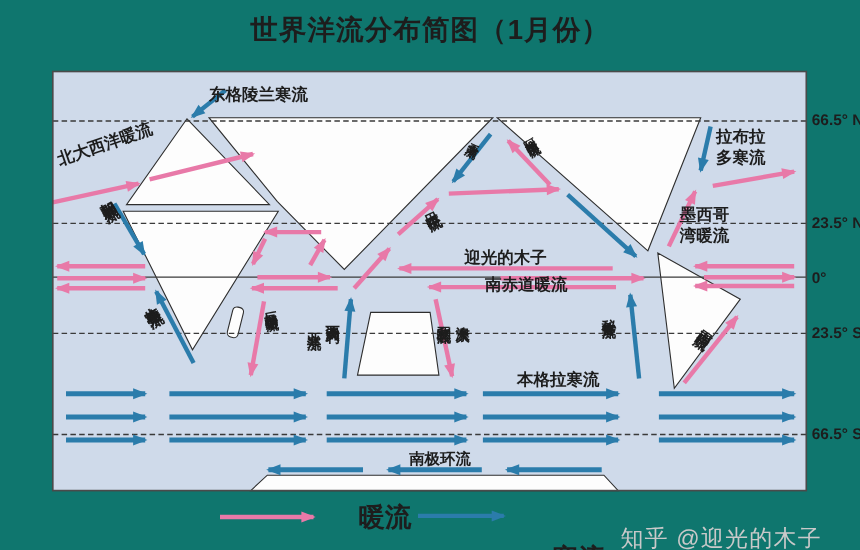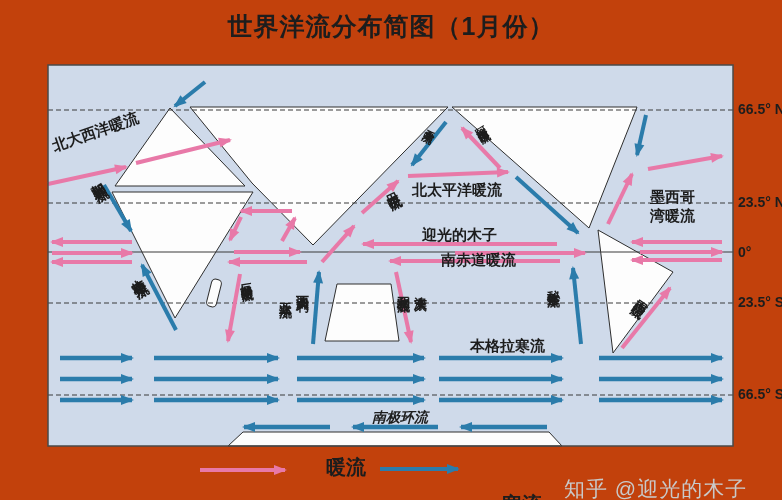--- a/index.html
+++ b/index.html
@@ -1,28 +1,28 @@
 <!DOCTYPE html>
 <html style="--warm: #e879a8; --cold: #2b7cab; --ocean: #cfdaea;"><head>
 <meta charset="utf-8">
 <style>
   :root{
     --warm:#e879a8; --cold:#2b7cab; --ocean:#cfdaea; --ink:#1d1d1d;
   }
   html,body{margin:0;padding:0;background:#ffffff;}
   body{font-family:"Liberation Sans","DejaVu Sans",sans-serif;color:var(--ink);}
-  #stage{position:relative;width:782px;height:500px;background:#c2410c;overflow:hidden;}
+  #stage{position:relative;width:782px;height:500px;background:#0f766e;overflow:hidden;}
   #map-svg{position:absolute;left:0;top:0;}
   .title{position:absolute;left:0;top:10px;width:782px;text-align:center;
          font-size:25px;font-weight:bold;letter-spacing:1px;}
   .lbl{position:absolute;font-size:15px;font-weight:bold;white-space:pre-line;line-height:1.25;}
   .vlabel{position:absolute;writing-mode:vertical-rl;text-orientation:upright;
           font-size:13px;font-weight:bold;letter-spacing:1px;line-height:1;}
   .lat{position:absolute;left:738px;font-size:14px;font-weight:bold;white-space:nowrap;}
-  .legend-lbl{position:absolute;font-size:20px;font-weight:bold;padding-left:30px;}
+  .legend-lbl{position:absolute;font-size:24px;font-weight:bold;padding-left:30px;}
   .watermark{position:absolute;left:564px;top:450px;font-size:21px;color:#c9c9c9;
              letter-spacing:1px;margin-top:25px;}
   
   .ocean{fill:var(--ocean);}
   .land{fill:#fdfdfd;stroke:#2e2e2e;stroke-width:1;}
   .latline{stroke:#3a3a3a;stroke-width:1.2;fill:none;}
   .dash{stroke-dasharray:5 3;}
   .warm-a{stroke:var(--warm);stroke-width:4;fill:none;}
   .cold-a{stroke:var(--cold);stroke-width:4;fill:none;}
   .wwd{stroke:var(--cold);stroke-width:4.5;fill:none;}
@@ -127,40 +127,42 @@
         <line class="wwd" x1="547" y1="427" x2="461" y2="427" marker-end="url(#mc)"></line>
       </g>
       <line class="cold-a" x1="380" y1="469" x2="458" y2="469" marker-end="url(#mc)"></line>
     </g>
 
     <rect class="frame" x="48" y="65" width="685" height="381"></rect>
   </svg>
 
   <div class="title">世界洋流分布简图（1月份）</div>
 
+  <div class="lbl" style="left:190px;top:78px;">东格陵兰寒流</div>
   <div class="lbl" style="left:50px;top:138px;transform:rotate(-19deg);transform-origin:left top;">北大西洋暖流</div>
   <div class="vlabel" style="left:84px;top:174px;transform:rotate(-30deg);font-size:14px;">加那利寒流</div>
-  <div class="lbl" style="left:650px;top:188px;">墨西哥
+  <div class="lbl" style="left:651px;top:116px;">拉布拉
+多寒流</div>
+  <div class="lbl" style="left:618px;top:188px;font-family:Liberation Mono, monospace;">墨西哥
 湾暖流</div>
   <div class="vlabel" style="left:430px;top:122px;transform:rotate(30deg);font-size:11px;">千岛寒流</div>
   <div class="vlabel" style="left:470px;top:120px;transform:rotate(-30deg);font-size:11px;">阿拉斯加暖流</div>
-  <div class="lbl" style="left:412px;top:181px;">北太平洋暖流</div>
   <div class="vlabel" style="left:380px;top:184px;transform:rotate(-26deg);">日本暖流</div>
   <div class="lbl" style="left:422px;top:226px;">迎光的木子</div>
   <div class="lbl" style="left:441px;top:251px;">南赤道暖流</div>
   <div class="vlabel" style="left:124px;top:270px;transform:rotate(-30deg);font-size:14px;">本格拉寒流</div>
   <div class="vlabel" style="left:238px;top:274px;transform:rotate(-10deg);font-size:12px;">厄加勒斯暖流</div>
   <div class="vlabel" style="left:296px;top:285px;">西澳大利</div>
   <div class="vlabel" style="left:279px;top:292px;">亚寒流</div>
   <div class="vlabel" style="left:414px;top:286px;">东澳大</div>
   <div class="vlabel" style="left:397px;top:285px;">利亚暖流</div>
   <div class="vlabel" style="left:547px;top:280px;">秘鲁寒流</div>
   <div class="vlabel" style="left:642px;top:294px;transform:rotate(35deg);">巴西暖流</div>
   <div class="lbl" style="left:470px;top:337px;">本格拉寒流</div>
-  <div class="lbl" style="left:372px;top:409px;font-size:14px;font-style:italic;">南极环流</div>
+  <div class="lbl" style="left:372px;top:409px;font-size:14px;">南极环流</div>
 
   <div class="lat" style="top:101px;">66.5° N</div>
   <div class="lat" style="top:194px;">23.5° N</div>
   <div class="lat" style="top:244px;">0°</div>
   <div class="lat" style="top:294px;">23.5° S</div>
   <div class="lat" style="top:386px;">66.5° S</div>
 
   <div class="legend-lbl" style="left:296px;top:454px;">暖流</div>
   <div class="legend-lbl" style="left:472px;top:455px;margin-top:36px;">寒流</div>
 

